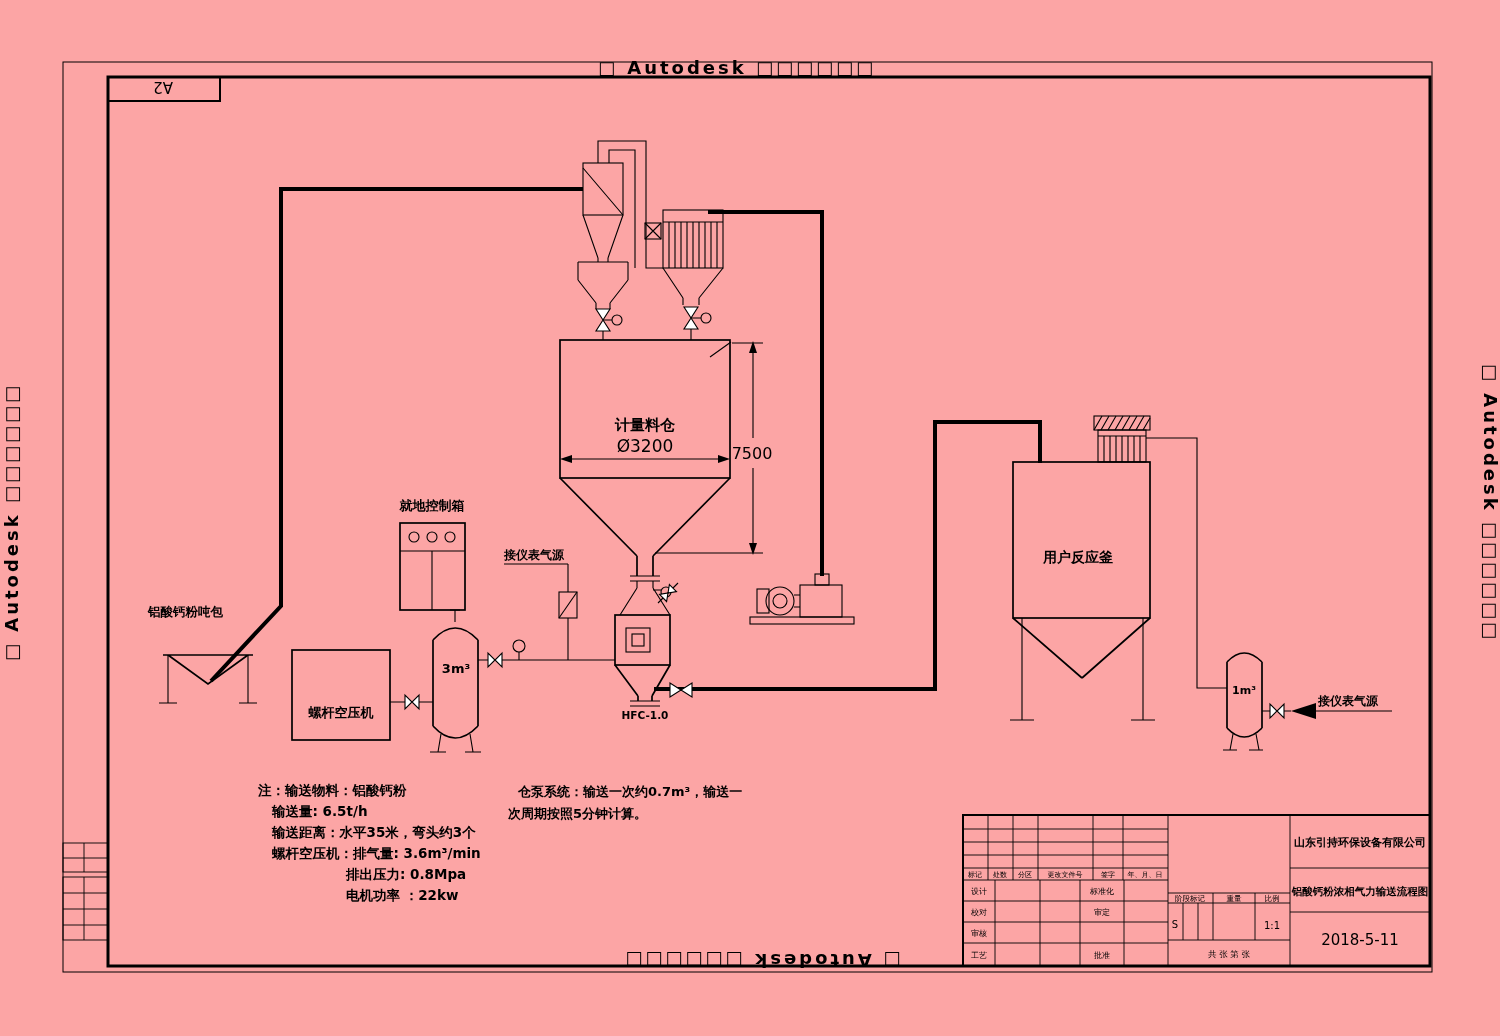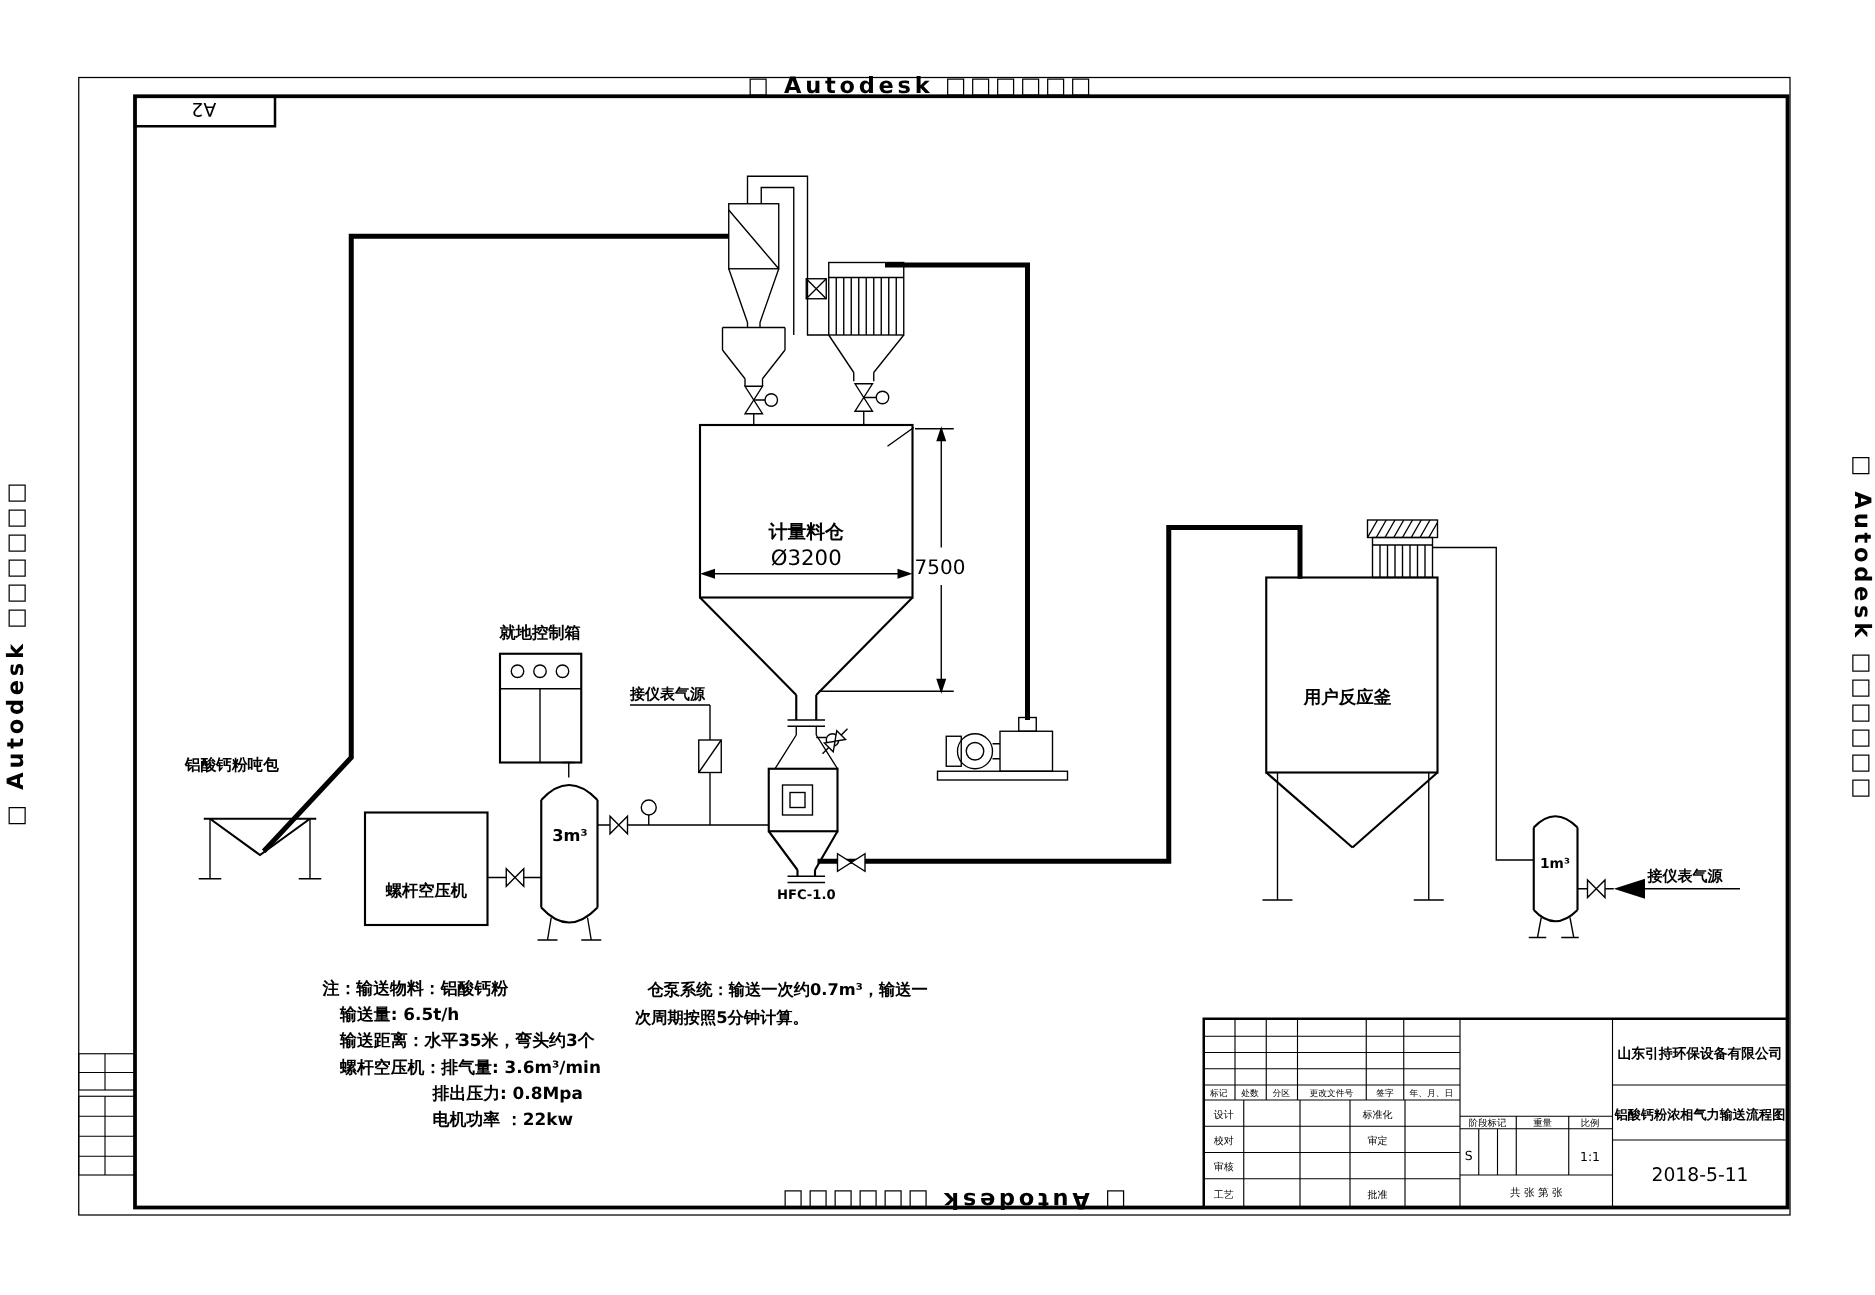--- a/index.html
+++ b/index.html
@@ -1,17 +1,17 @@
 <!DOCTYPE html>
 <html><head>
 <meta charset="utf-8">
 <style>
   html,body { margin:0; padding:0; background:#e8e8e8; }
   .canvas {
-    position:relative; width:1500px; height:1036px; background:#ffffff;
+    position:relative; width:1500px; height:1036px; background:#fca5a5;
     font-family:"DejaVu Sans","Liberation Sans",sans-serif; overflow:hidden;
   }
   svg { display:block; font-family:"DejaVu Sans","Liberation Sans",sans-serif; }
   .thin   { fill:none; stroke:#000; stroke-width:1.1; }
   .med    { fill:none; stroke:#000; stroke-width:1.7; }
   .thick  { fill:none; stroke:#000; stroke-width:4;  stroke-linejoin:miter; }
   .frame-outer { fill:none; stroke:#000; stroke-width:1; }
   .frame-inner { fill:none; stroke:#000; stroke-width:3; }
   .tb     { fill:none; stroke:#000; stroke-width:0.9; }
   .tb2    { fill:none; stroke:#000; stroke-width:2; }

